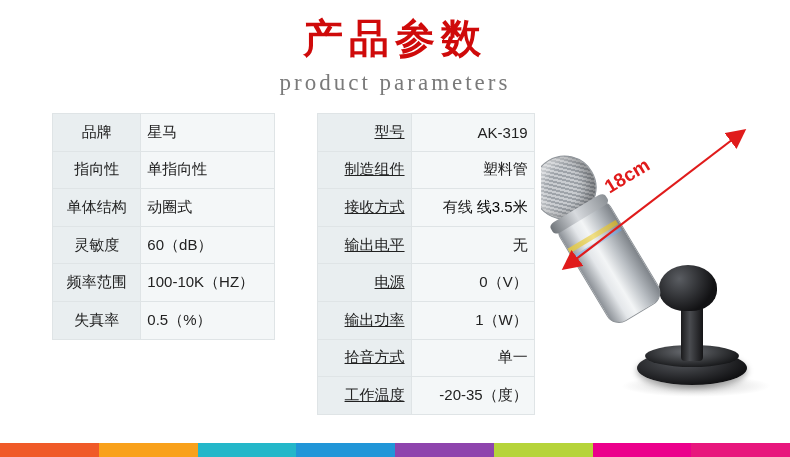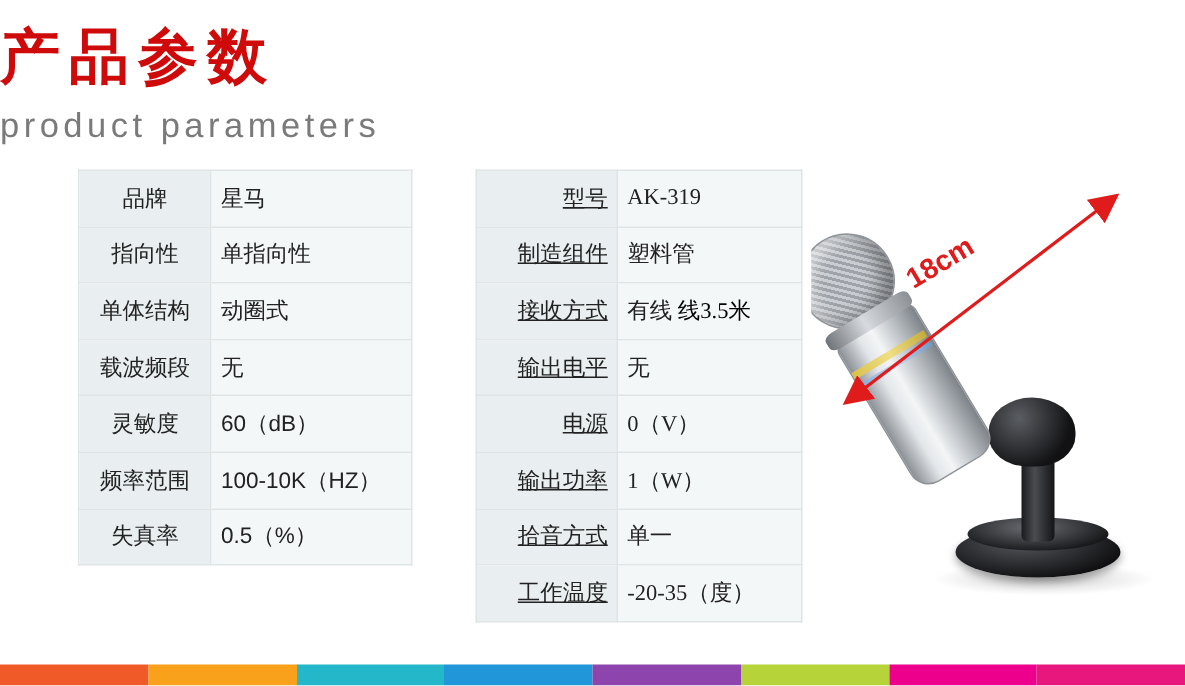--- a/index.html
+++ b/index.html
@@ -6,33 +6,34 @@
   body{
     width:790px;height:457px;
     background:#ffffff;
     font-family:"Liberation Sans", sans-serif;
     position:relative;
     overflow:hidden;
   }
   
   .title-zone{
     width:790px;
+    text-align:center;
     padding-top:14px;
     box-sizing:border-box;
   }
   .title-cn{
     font-family:"DejaVu Sans", sans-serif;
     font-size:40px;
     font-weight:bold;
     color:#cf0a0a;
     letter-spacing:6px;
     line-height:48px;
   }
   .title-en{
-    font-family:Liberation Sans, sans-serif;
+    font-family:Liberation Serif, serif;
     font-size:23px;
     color:#7a7a7a;
     letter-spacing:3px;
     line-height:30px;
     margin-top:6px;
   }
   
   .content{
     position:absolute;
     left:18px;
@@ -72,23 +73,22 @@
   td.lbl2{
     width:106px;
     background:#e9eef0;
     text-align:right;
     font-size:15.5px;
     text-decoration:underline;
   }
   td.val2{
     width:137px;
     background:#f4f7f8;
-    text-align:left;
+    text-align:right;
     padding-left:12px;
-    font-family:Liberation Serif, serif;
   }
   .red-note{color:#000000;}
   .tbl-gap{width:10px;}
   
   .photo{
     position:relative;
     width:260px;
     height:306px;
     margin-left:6px;
     background:#ffffff;
@@ -218,24 +218,20 @@
         <td class="lbl">品牌</td>
         <td class="val">星马</td>
       </tr>
       <tr>
         <td class="lbl">指向性</td>
         <td class="val">单指向性</td>
       </tr>
       <tr>
         <td class="lbl">单体结构</td>
         <td class="val">动圈式</td>
-      </tr>
-      <tr>
-        <td class="lbl">载波频段</td>
-        <td class="val">无</td>
       </tr>
       <tr>
         <td class="lbl">灵敏度</td>
         <td class="val">60（dB）</td>
       </tr>
       <tr>
         <td class="lbl">频率范围</td>
         <td class="val">100-10K（HZ）</td>
       </tr>
       <tr>

